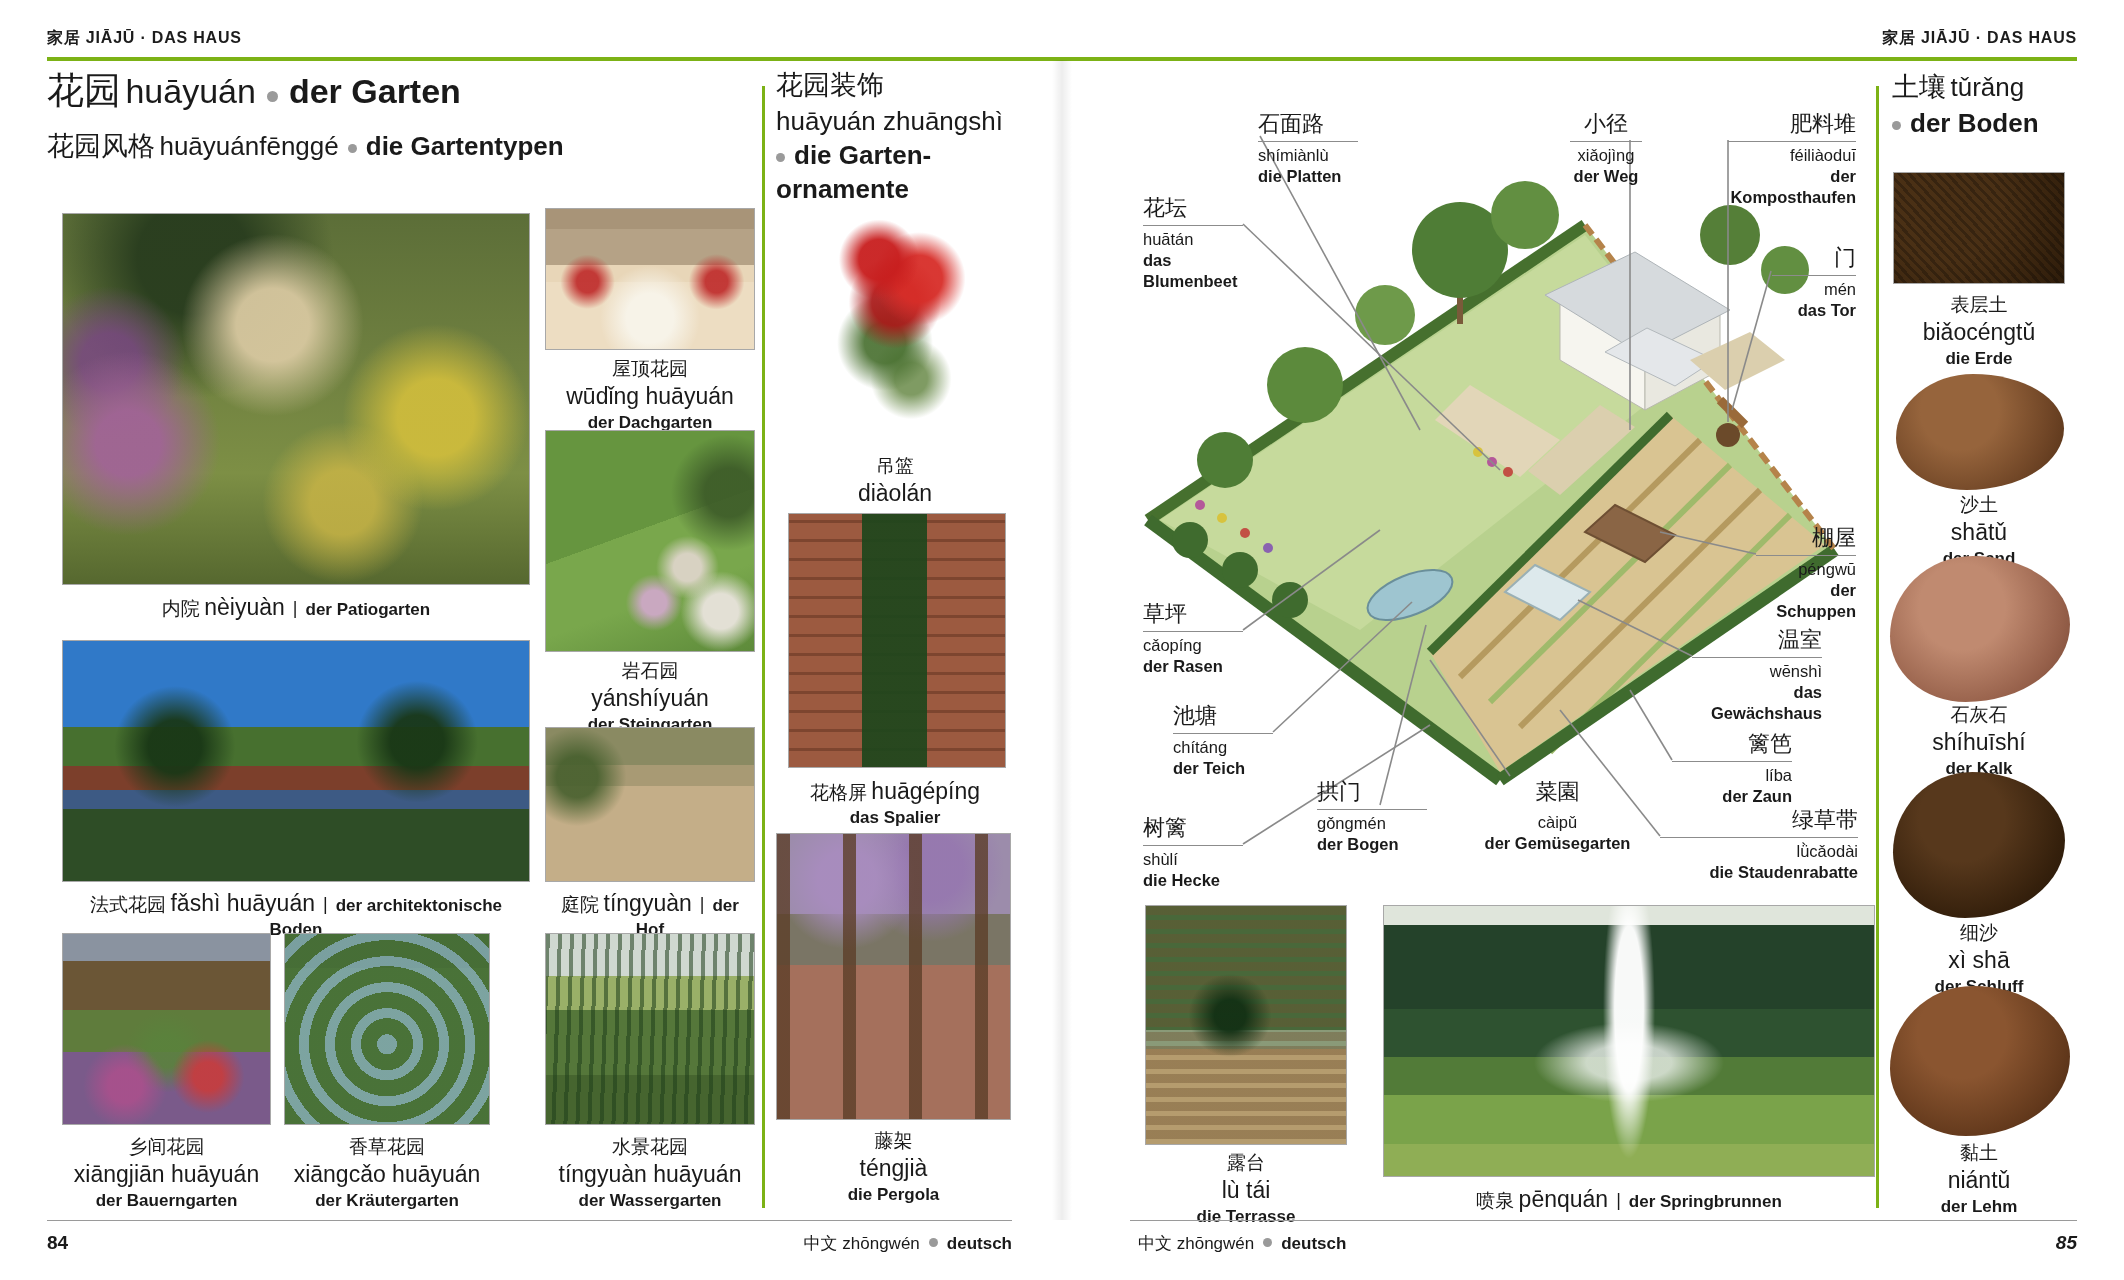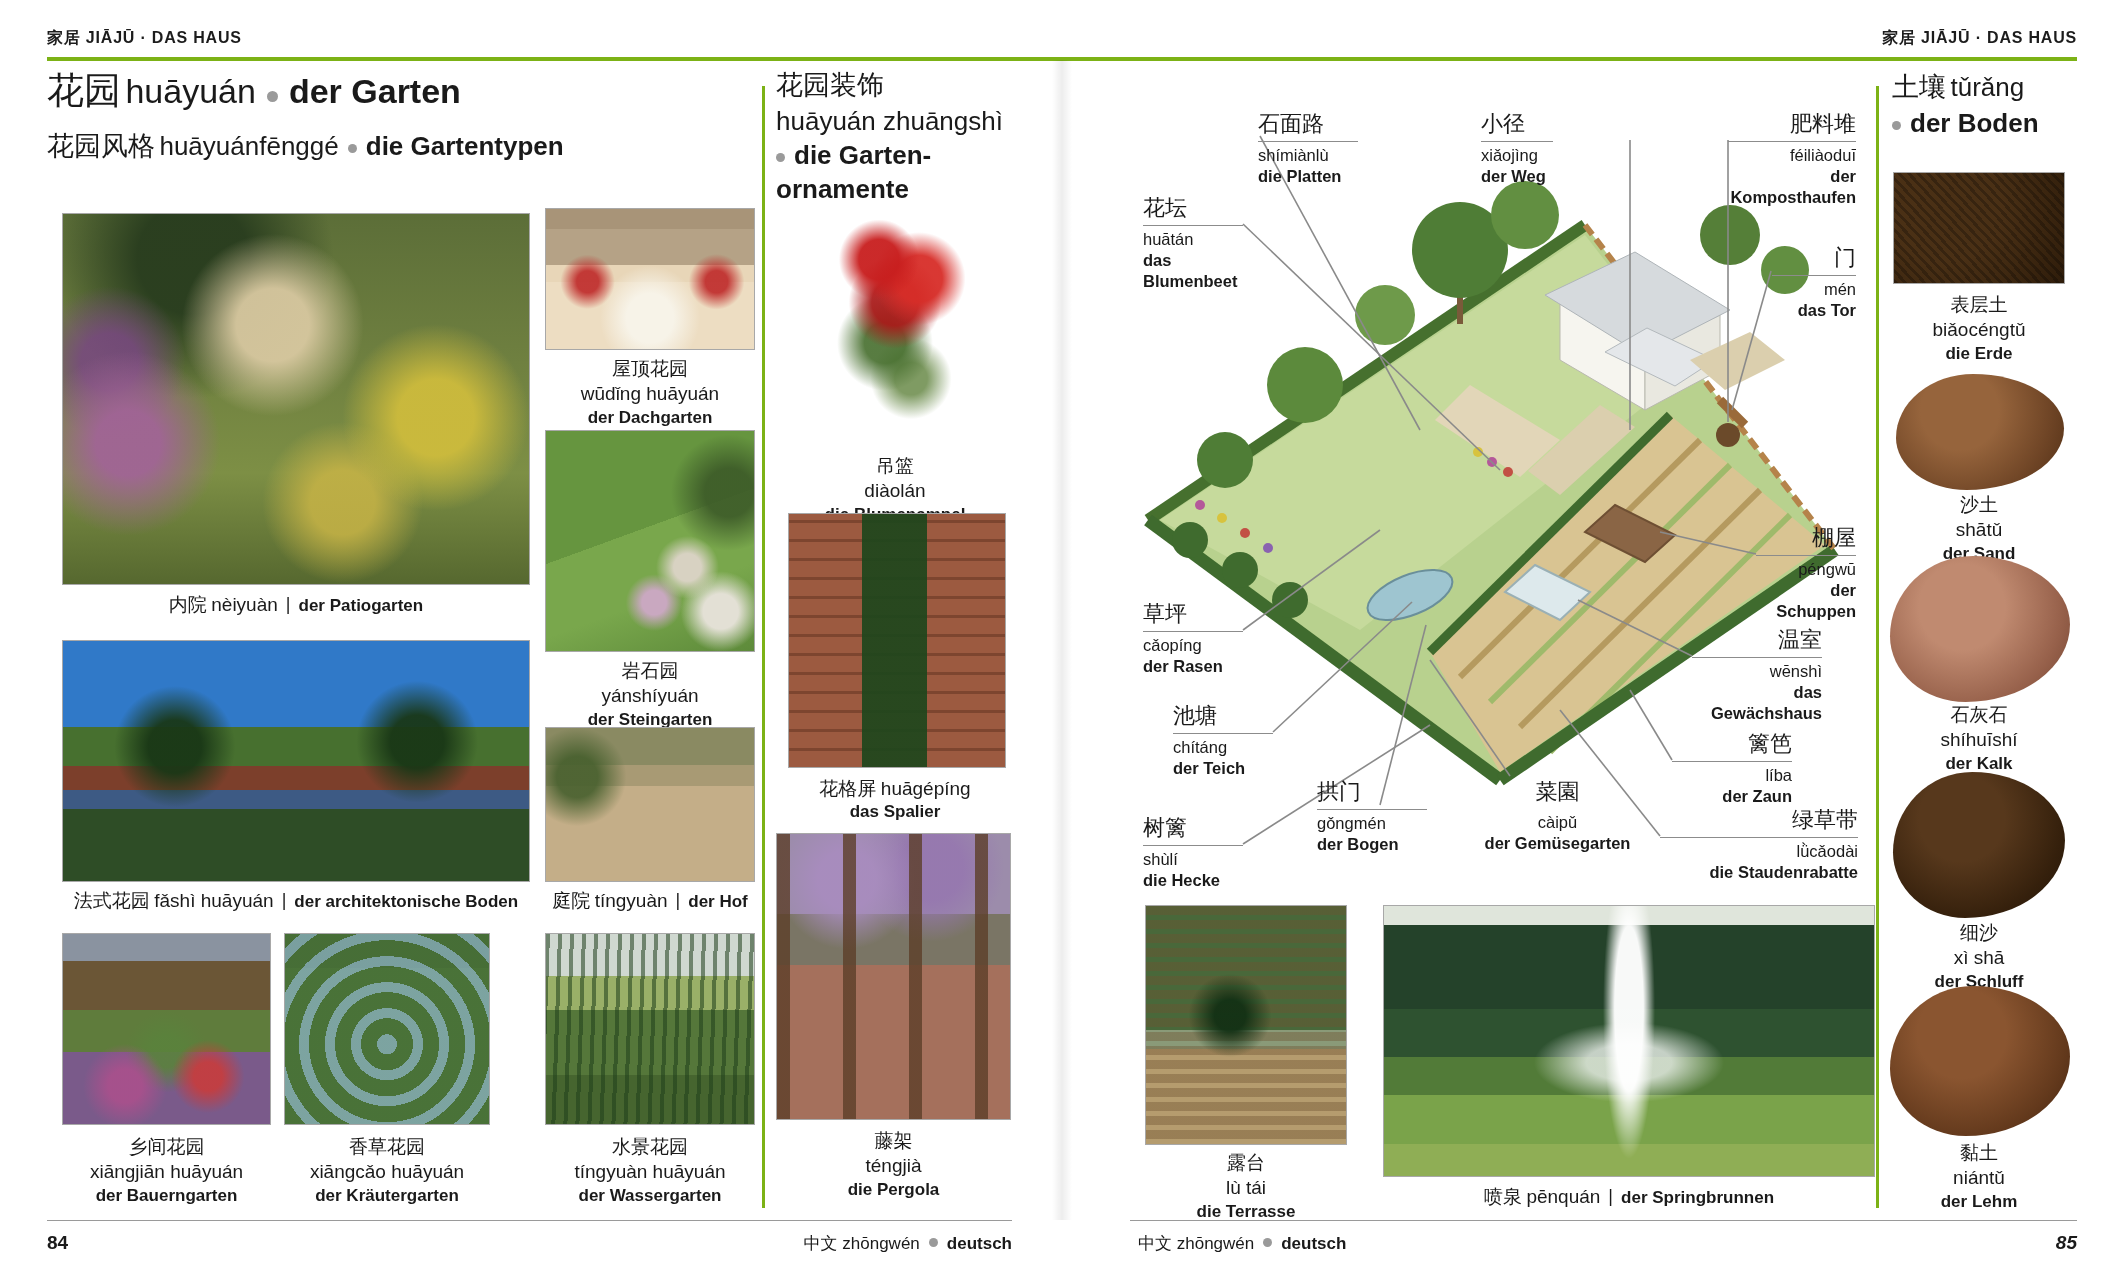--- a/index.html
+++ b/index.html
@@ -19,21 +19,21 @@
   .s-de{font-size:26px;font-weight:700;}
   .dot{display:inline-block;width:11px;height:11px;border-radius:50%;background:#9a9a9a;vertical-align:middle;margin:0 11px 5px 11px;}
   .dot.sm{width:9px;height:9px;margin:0 9px 4px 9px;}
   .colhead{line-height:1.32;}
   
   .ph{position:absolute;border:1px solid #a8a8a8;box-sizing:border-box;}
   .ph.noborder{border:none;}
   
   .cap{position:absolute;text-align:center;line-height:1.33;}
   .cz{font-size:19px;}
-  .cp{font-size:19px;}
+  .cp{font-size:23px;}
   .cd{font-size:17px;font-weight:700;}
   .bar::before{content:"|";font-weight:400;font-size:18px;margin:0 8px;position:relative;top:-1px;}
   .blk{display:block;}
   
   .co{position:absolute;line-height:1.28;}
   .co .zh{display:block;font-size:22px;border-bottom:1.5px solid #8c8c8c;padding-bottom:3px;margin-bottom:3px;}
   .co .py{display:block;font-size:16.5px;}
   .co .de{display:block;font-size:16.5px;font-weight:700;}
   .co.r{text-align:right;}
   .co.c{text-align:center;}
@@ -295,21 +295,21 @@
 <div class="co" style="left:1258px;top:110px;width:100px;">
   <span class="zh">石面路</span>
   <span class="py">shímiànlù</span>
   <span class="de">die Platten</span>
 </div>
 <div class="co" style="left:1143px;top:194px;width:100px;">
   <span class="zh">花坛</span>
   <span class="py">huātán</span>
   <span class="de">das Blumenbeet</span>
 </div>
-<div class="co" style="left:1481px;top:110px;width:72px;">
+<div class="co" style="left:1570px;top:110px;width:72px;text-align:center;">
   <span class="zh">小径</span>
   <span class="py">xiǎojìng</span>
   <span class="de">der Weg</span>
 </div>
 <div class="co r" style="left:1728px;top:110px;width:128px;">
   <span class="zh">肥料堆</span>
   <span class="py">féiliàoduī</span>
   <span class="de">der Komposthaufen</span>
 </div>
 <div class="co r" style="left:1772px;top:244px;width:84px;">

